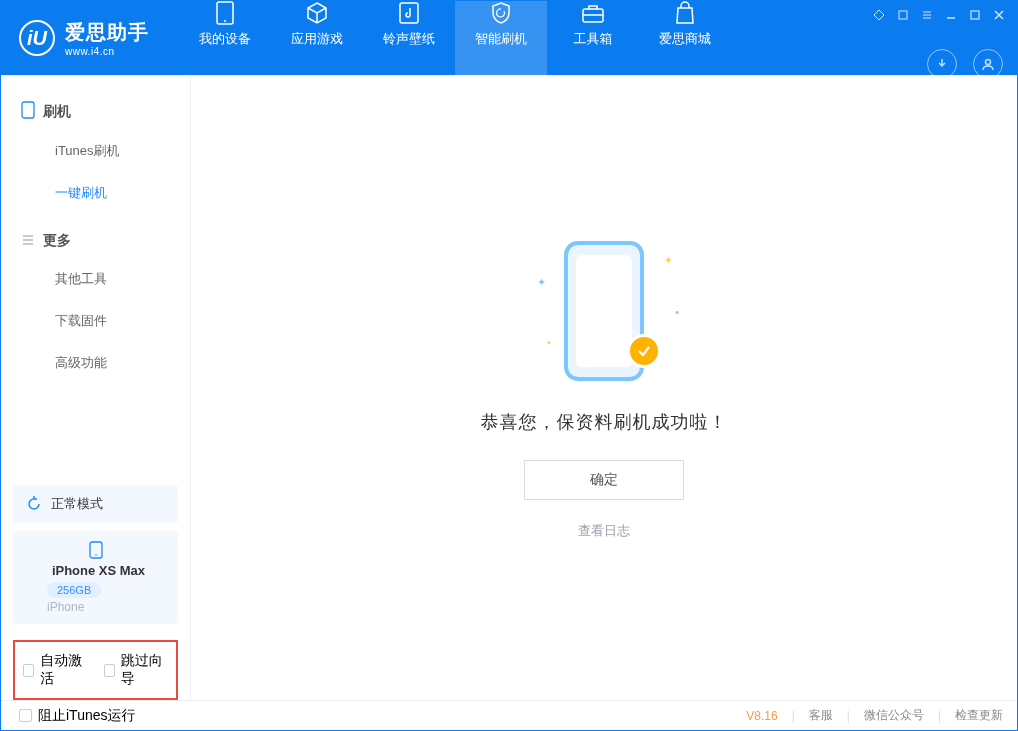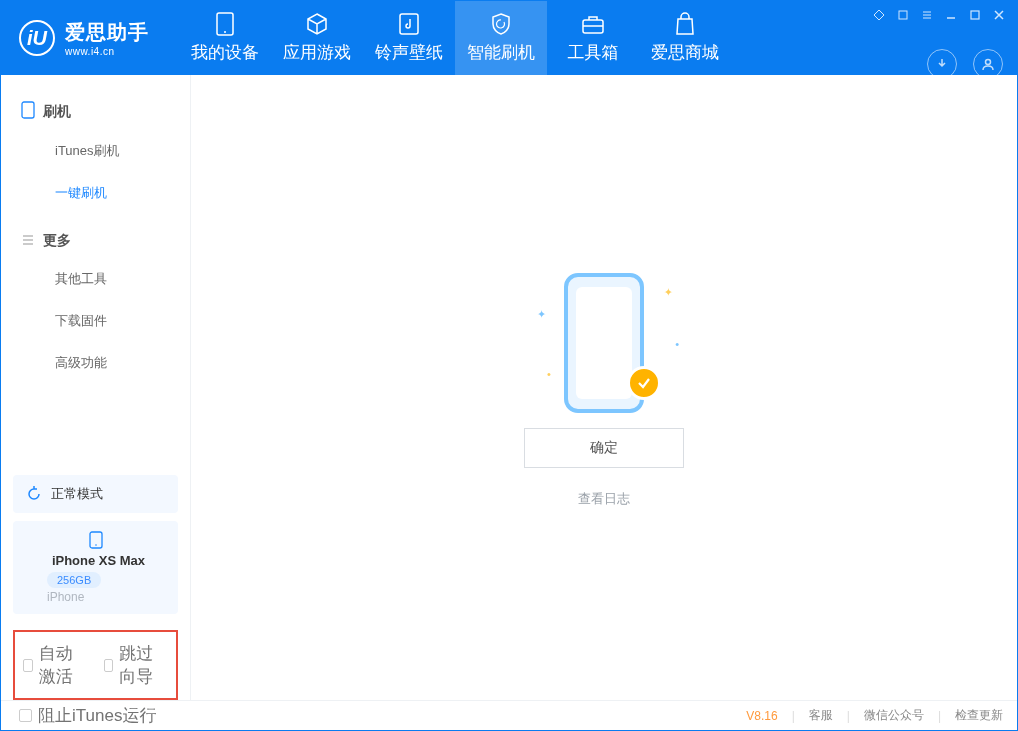--- a/index.html
+++ b/index.html
@@ -6,21 +6,21 @@
 body { background: #fff; width: 1018px; height: 731px; overflow: hidden; border: 1px solid #0a7cf0; position: relative; }
 
 
 .header { height: 74px; background: linear-gradient(to right, #0a7cf0, #0a7cf0); display: flex; align-items: center; padding-left: 18px; position: relative; }
 .logo-area { display: flex; align-items: center; margin-right: 30px; }
 .logo-circle { width: 36px; height: 36px; border: 2.5px solid #fff; border-radius: 50%; display: flex; align-items: center; justify-content: center; font-size: 20px; font-weight: 900; font-style: italic; color: #fff; margin-right: 10px; }
 .logo-text { color: #fff; }
 .logo-title { font-size: 20px; font-weight: 600; letter-spacing: 1px; }
 .logo-sub { font-size: 10px; letter-spacing: 0.5px; }
 .nav { display: flex; height: 100%; }
-.nav-item { width: 92px; height: 100%; display: flex; flex-direction: column; align-items: center; justify-content: center; color: #fff; font-size: 17px; cursor: pointer; gap: 5px; }
+.nav-item { width: 92px; height: 100%; display: flex; flex-direction: column; align-items: center; color: #fff; font-size: 13px; cursor: pointer; gap: 5px; }
 .nav-item.active { background: rgba(255,255,255,0.18); }
 .nav-icon { width: 24px; height: 24px; display: flex; align-items: center; justify-content: center; }
 .hdr-right { position: absolute; right: 14px; top: 0; display: flex; align-items: center; height: 100%; gap: 16px; }
 .hdr-smicons { position: absolute; right: 10px; top: 6px; display: flex; gap: 8px; }
 .hdr-smicon { width: 16px; height: 16px; display: flex; align-items: center; justify-content: center; color: #cfe6ff; cursor: pointer; }
 .hdr-circle { width: 30px; height: 30px; border: 1.5px solid rgba(255,255,255,0.55); border-radius: 50%; display:flex; align-items:center; justify-content:center; cursor:pointer; }
 .hdr-circle svg path, .hdr-circle svg circle { stroke: rgba(255,255,255,0.75); }
 
 
 .body-area { display: flex; height: calc(100% - 74px - 30px); }
@@ -30,21 +30,21 @@
 .side-item.active { color: #1e88ff; }
 .side-spacer { flex: 1; }
 .device-cards { padding: 0 12px 10px 12px; }
 .device-card { background: #f3f8ff; border-radius: 4px; padding: 10px 12px; margin-bottom: 8px; display: flex; align-items: center; gap: 8px; font-size: 13px; }
 .device-card .d-icon { width:18px; height:18px; display:flex; align-items:center; justify-content:center; }
 .device-card2 { background: #f3f8ff; border-radius: 4px; padding: 10px 10px; }
 .dev-name { font-size: 13px; font-weight: 700; color: #333; margin-left: 6px; }
 .dev-pill { display:inline-block; background:#e1efff; color:#3b8cff; font-size:11px; padding:2px 10px; border-radius:10px; margin-left: 24px; margin-top:4px;}
 .dev-type { font-size:12px; color:#b0b7c0; margin-left:24px; margin-top:2px; }
 .checkbox-row { border: 2px solid #e74c3c; margin: 6px 12px 0 12px; padding: 10px 8px; display:flex; gap:16px; }
-.chk { display:flex; align-items:center; gap:6px; font-size:17px; color:#737373; cursor:pointer; }
+.chk { display:flex; align-items:center; gap:6px; font-size:14px; color:#000000; cursor:pointer; }
 .chk-box { width:13px; height:13px; border:1px solid #ccc; border-radius:2px; }
 
 
 .content { flex:1; display:flex; flex-direction:column; align-items:center; justify-content:center; position:relative; }
 .illus { width:150px; height:150px; position:relative; margin-bottom: 10px; }
 .phone { width:80px; height:140px; border:4px solid #7dc6ff; border-radius:14px; background:#eaf5ff; position:absolute; left:35px; top:5px; }
 .phone-inner { position:absolute; top:10px; left:8px; right:8px; bottom:10px; background:#fff; border-radius:6px; }
 .badge-check { width:34px; height:34px; background:#ffb300; border-radius:50%; position:absolute; right:18px; bottom:18px; display:flex; align-items:center; justify-content:center; border:3px solid #fff; }
 .sparkle { position:absolute; font-size:11px; color:#7dc6ff; }
 .msg { font-size:18px; color:#333; margin: 14px 0 26px 0; font-weight:400; letter-spacing:1px; }
@@ -236,20 +236,21 @@
       <span class="sparkle" style="right:0px; top:70px;">•</span>
       <div class="phone">
           <div class="phone-inner"></div>
         </div>
       <div class="badge-check">
           <svg width="16" height="16" viewBox="0 0 16 16">
             <path d="M3 8 L7 12 L13 4" fill="none" stroke="#fff" stroke-width="2.2"></path>
           </svg>
         </div>
     </div>
+    <div class="msg">恭喜您，保资料刷机成功啦！</div>
     <button class="confirm-btn">确定</button>
     <div class="log-link">查看日志</div>
   </div>
 </div>
 
 <div class="footer">
   <label class="chk">
       <span class="chk-box"></span>
       <span>阻止iTunes运行</span>
     </label>

